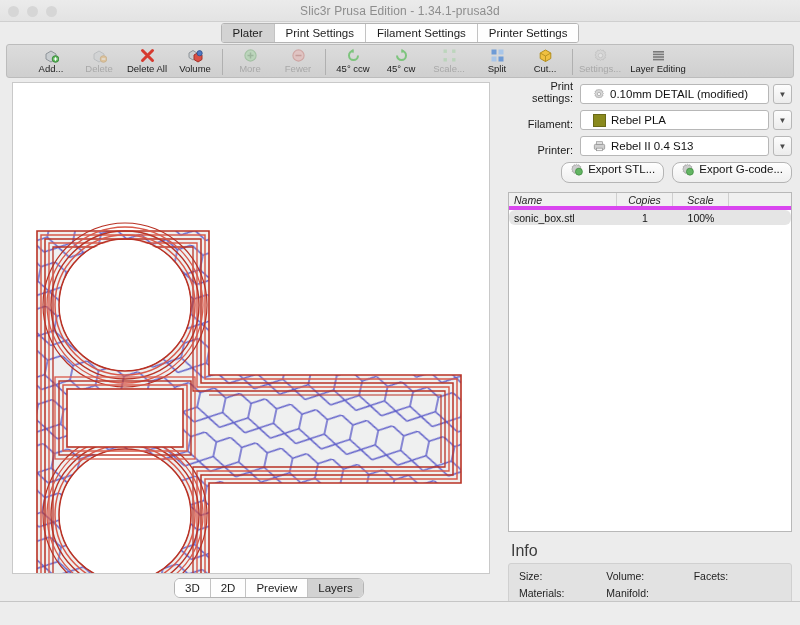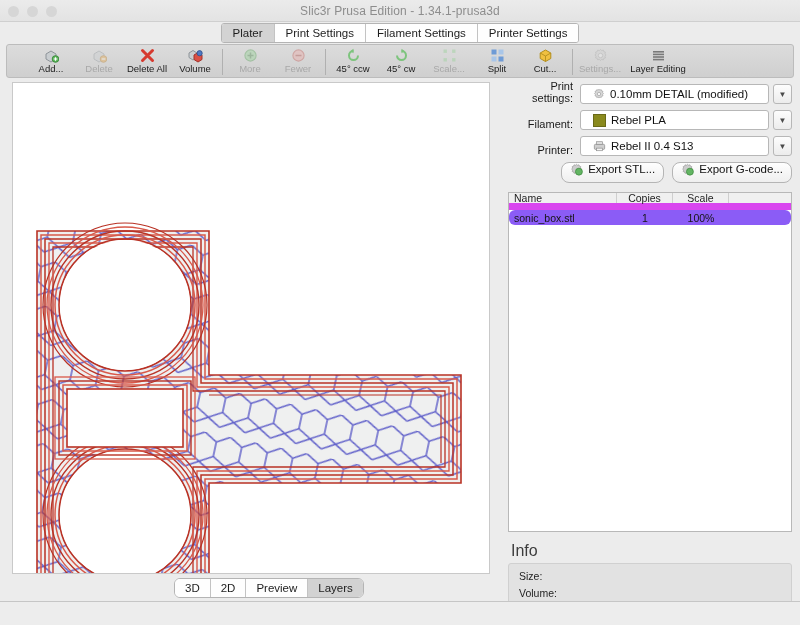--- a/index.html
+++ b/index.html
@@ -129,40 +129,40 @@
     background: linear-gradient(#fefefe, #efefef);
     border: 1px solid #b5b5b5; border-radius: 8px;
     display: flex; align-items: flex-start; gap: 5px;
     font-size: 11.5px; color: #111; white-space: nowrap;
   }
 
   .objlist {
     margin-top: 9px; height: 340px; background: #fff;
     border: 1px solid #b8b8b8; overflow: hidden;
   }
-  .objhead { display: flex; height: 17px; background: #f0f0f0; border-bottom: 7px solid #d946ef; }
+  .objhead { display: flex; height: 17px; background: #f0f0f0; border-bottom: 4px solid #d946ef; font-style: italic; }
   .objhead div {
     font-size: 10.5px; color: #1e1e1e; display: flex; align-items: center;
     padding-left: 5px; border-right: 1px solid #cfcfcf; height: 100%;
   }
   .c-name { width: 108px; }
   .c-copies { width: 56px; justify-content: center !important; padding-left: 0 !important; }
   .c-scale { width: 56px; justify-content: center !important; padding-left: 0 !important; }
   .c-rest { flex: 1; border-right: none !important; }
-  .objrow { display: flex; height: 15px; background: #8b5cf6; border-radius: 6px; }
+  .objrow { display: flex; height: 15px; background: #e5e5e5; border-radius: 6px; }
   .objrow div {
     font-size: 10.5px; color: #151515; display: flex; align-items: center;
     padding-left: 5px; height: 100%;
   }
 
   .infotitle { margin-top: 10px; font-size: 16px; color: #3c3c3c; padding-left: 3px; }
   .infobox {
     margin-top: 3px; height: 62px; background: #e2e2e2;
     border: 1px solid #d0d0d0; border-radius: 3px; padding: 6px 10px;
-    display: grid; grid-template-columns: 1fr; grid-auto-rows: 17px;
+    display: grid; grid-template-columns: 1fr 1fr 1fr; grid-auto-rows: 17px;
     font-size: 10.5px; color: #1f1f1f;
   }
 
   .statusbar {
     position: absolute; left: 0; bottom: 0; width: 800px; height: 24px;
     background: #ededed; border-top: 1px solid #c6c6c6;
   }
 </style>
 </head>
 <body>
@@ -498,20 +498,21 @@
         <div class="c-copies" style="border:none">1</div>
         <div class="c-scale" style="border:none">100%</div>
         <div class="c-rest" style="border:none"></div>
       </div>
     </div>
 
     <div class="infotitle">Info</div>
     <div class="infobox">
       <div>Size:</div>
       <div>Volume:</div>
+      <div>Facets:</div>
       <div>Materials:</div>
       <div>Manifold:</div>
       <div></div>
     </div>
 
   </div>
 
   <div class="statusbar">
     <span></span>
   </div>

